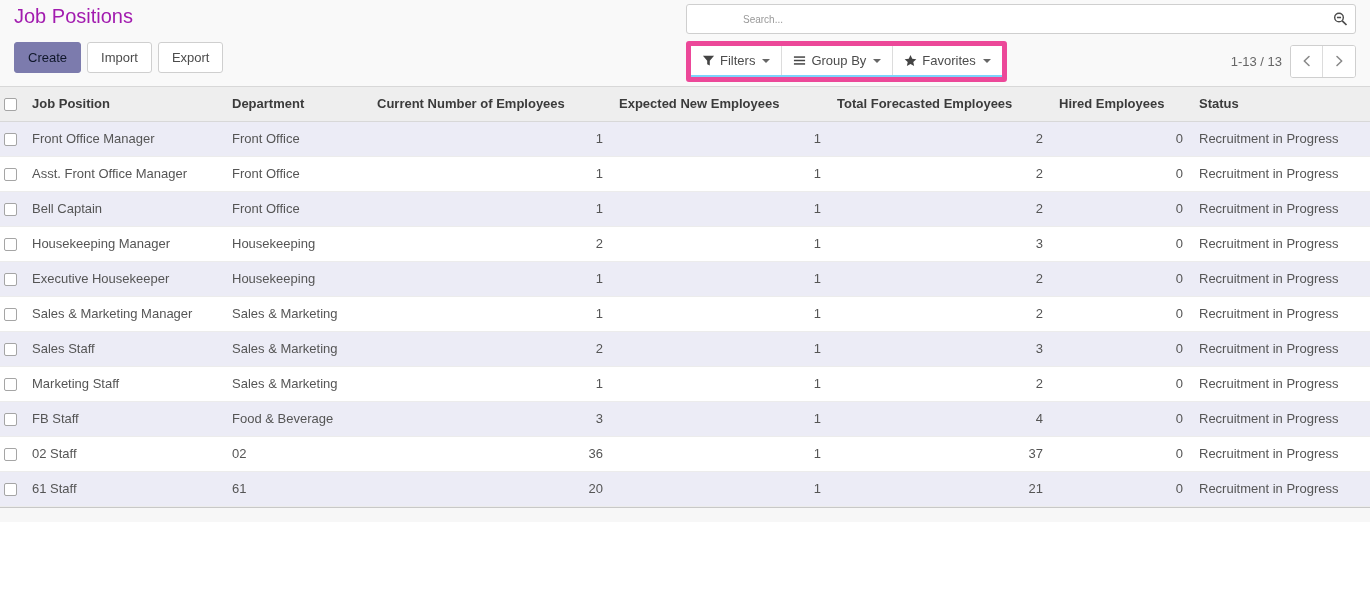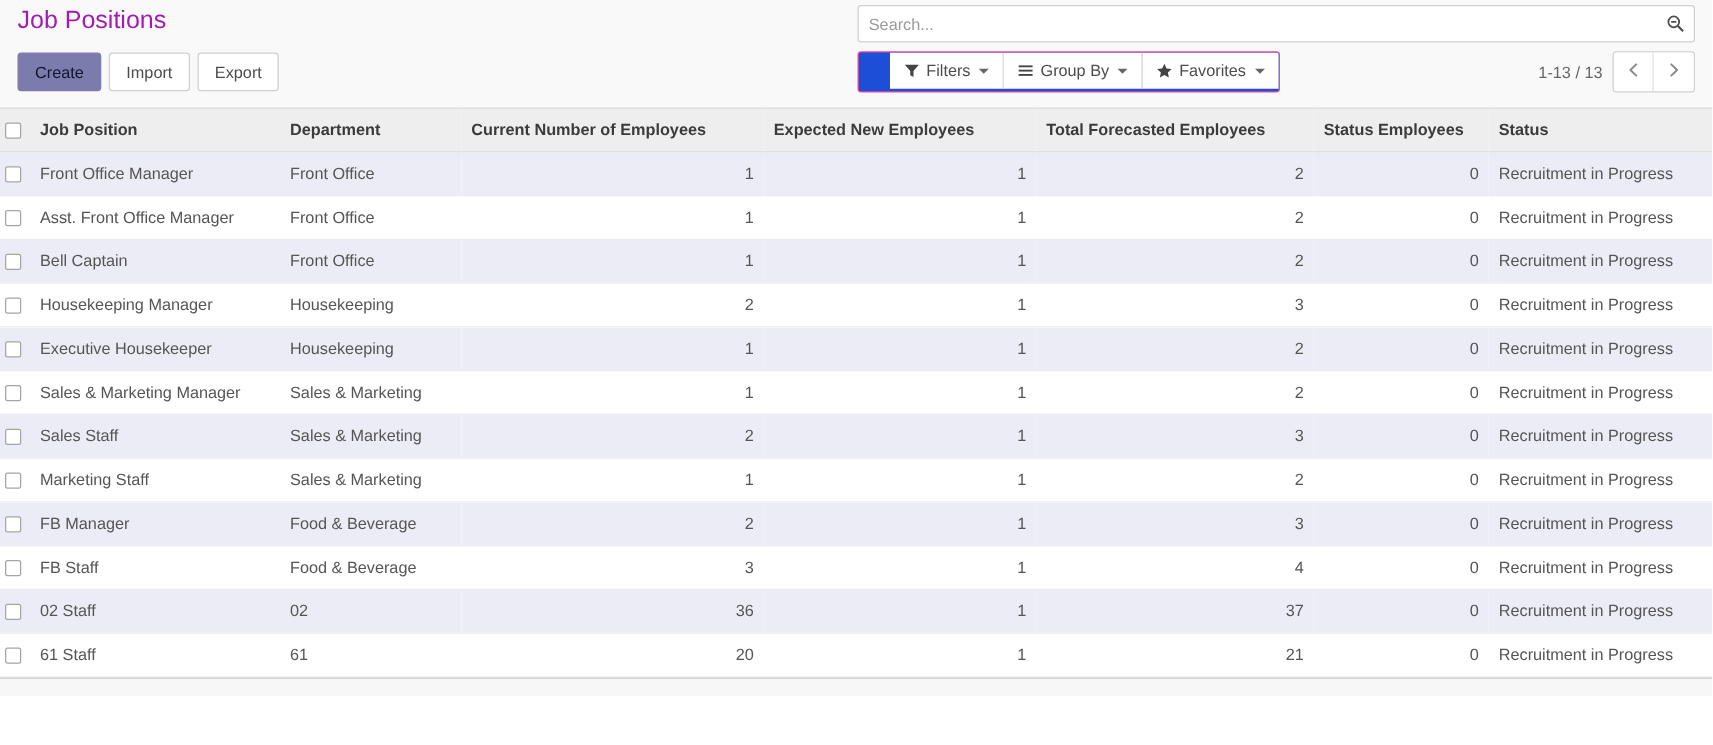--- a/index.html
+++ b/index.html
@@ -81,25 +81,26 @@
     border-radius: 3px;
     box-sizing: border-box;
     display: flex;
     align-items: center;
   }
   .search-input {
     border: 0;
     outline: 0;
     flex: 1;
     font-family: "Liberation Sans", sans-serif;
-    font-size: 13px;
+    font-size: 10px;
     color: #4c4c4c;
     padding: 0 28px 0 8px;
     background: transparent;
     height: 26px;
+    margin-left: 48px;
   }
   .search-input::placeholder { color: #999999; }
   .search-icon {
     position: absolute;
     right: 7px;
     top: 50%;
     transform: translateY(-50%);
     width: 15px;
     height: 15px;
     display: block;
@@ -108,26 +109,25 @@
   .filter-row {
     position: absolute;
     left: 686px;
     top: 41px;
     width: 670px;
     display: flex;
     align-items: center;
   }
   .filter-group {
     display: flex;
-    border: 1px solid #ec4899;
+    border: 5px solid #ec4899;
     border-radius: 3px;
-    background: #1d4ed8;
+    background: #7dd3fc;
     overflow: hidden;
     height: 31px;
-    padding-left: 25px;
   }
   .filter-btn {
     display: flex;
     align-items: center;
     gap: 5px;
     padding: 0 11px;
     background: #ffffff;
     border: 0;
     border-right: 1px solid #dcdcdc;
     font-family: "Liberation Sans", sans-serif;
@@ -339,21 +339,21 @@
     <thead>
       <tr>
         <th class="col-check">
           <span class="cb"></span>
         </th>
         <th class="col-pos">Job Position</th>
         <th class="col-dept">Department</th>
         <th class="col-cur num">Current Number of Employees</th>
         <th class="col-exp num">Expected New Employees</th>
         <th class="col-tot num">Total Forecasted Employees</th>
-        <th class="col-hired num">Status Employees</th>
+        <th class="col-hired num">Hired Employees</th>
         <th class="col-status">Status</th>
       </tr>
     </thead>
     <tbody id="tbody">
         <tr>
           <td class="col-check"><span class="cb"></span></td>
           <td class="col-pos">Front Office Manager</td>
           <td class="col-dept">Front Office</td>
           <td class="col-cur num">1</td>
           <td class="col-exp num">1</td>
@@ -426,30 +426,20 @@
           <td class="col-pos">Marketing Staff</td>
           <td class="col-dept">Sales &amp; Marketing</td>
           <td class="col-cur num">1</td>
           <td class="col-exp num">1</td>
           <td class="col-tot num">2</td>
           <td class="col-hired num">0</td>
           <td class="col-status">Recruitment in Progress</td>
         </tr>
         <tr>
           <td class="col-check"><span class="cb"></span></td>
-          <td class="col-pos">FB Manager</td>
-          <td class="col-dept">Food &amp; Beverage</td>
-          <td class="col-cur num">2</td>
-          <td class="col-exp num">1</td>
-          <td class="col-tot num">3</td>
-          <td class="col-hired num">0</td>
-          <td class="col-status">Recruitment in Progress</td>
-        </tr>
-        <tr>
-          <td class="col-check"><span class="cb"></span></td>
           <td class="col-pos">FB Staff</td>
           <td class="col-dept">Food &amp; Beverage</td>
           <td class="col-cur num">3</td>
           <td class="col-exp num">1</td>
           <td class="col-tot num">4</td>
           <td class="col-hired num">0</td>
           <td class="col-status">Recruitment in Progress</td>
         </tr>
         <tr>
           <td class="col-check"><span class="cb"></span></td>

